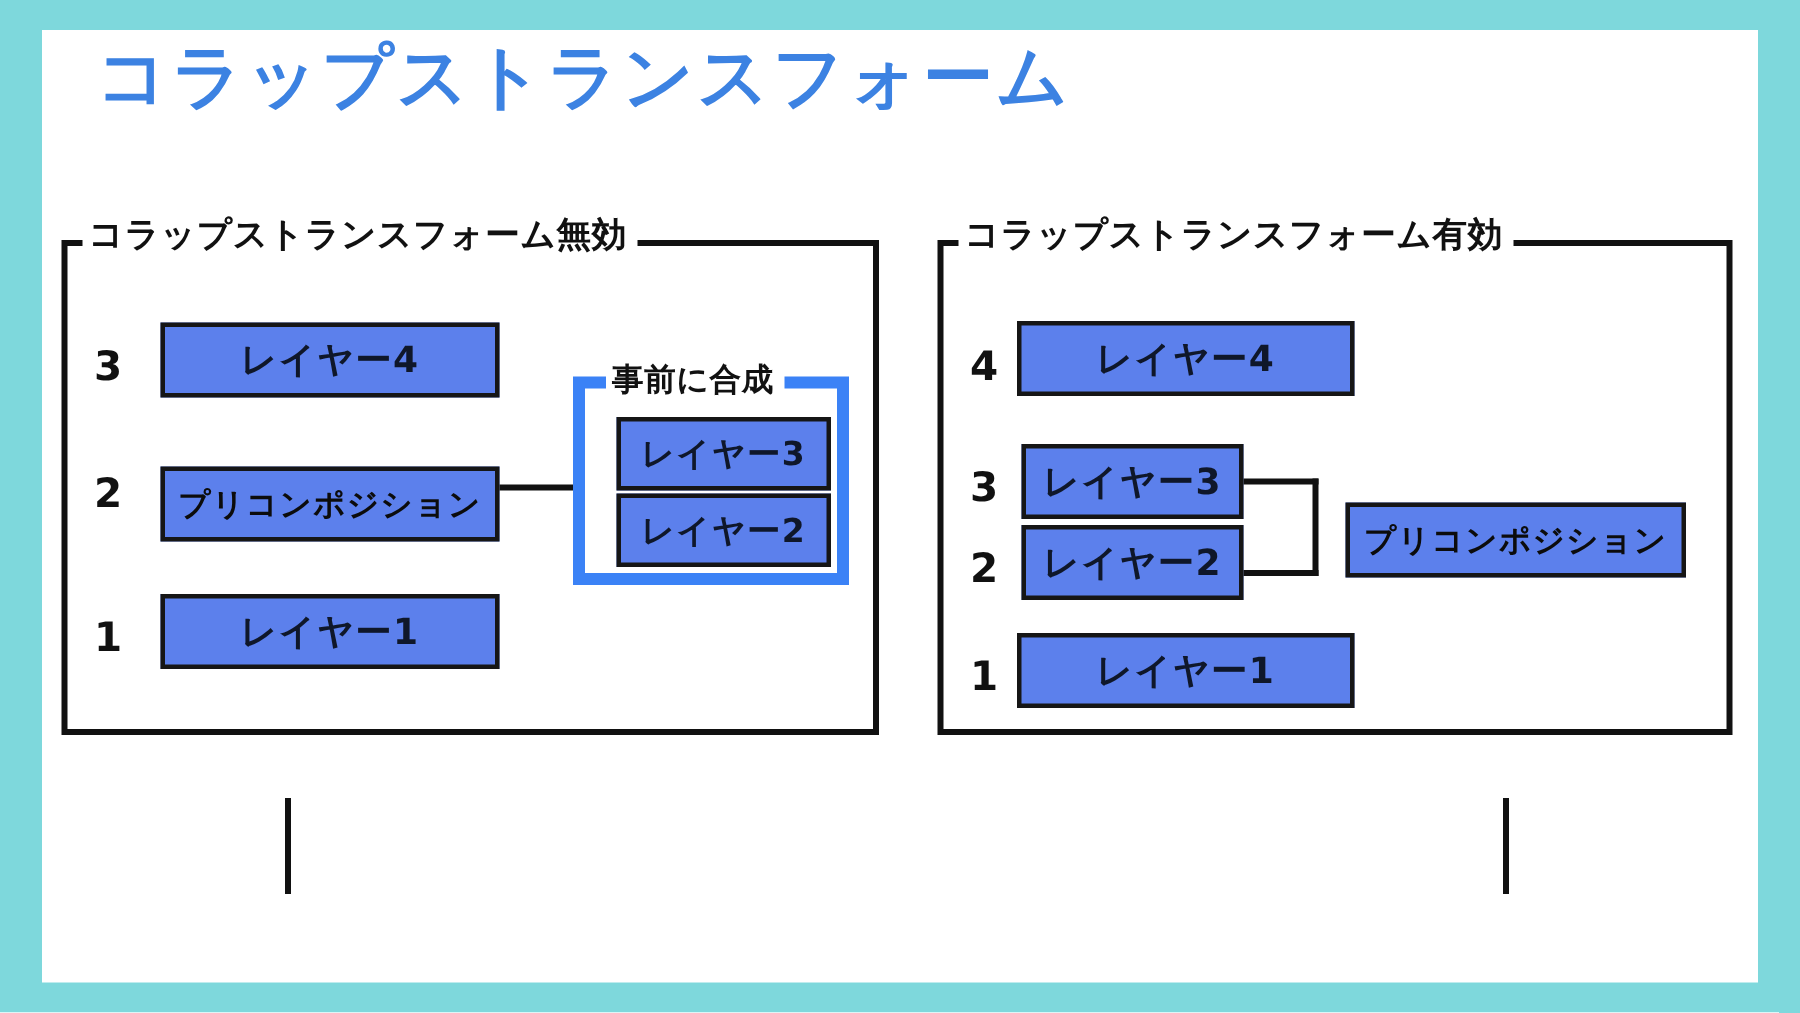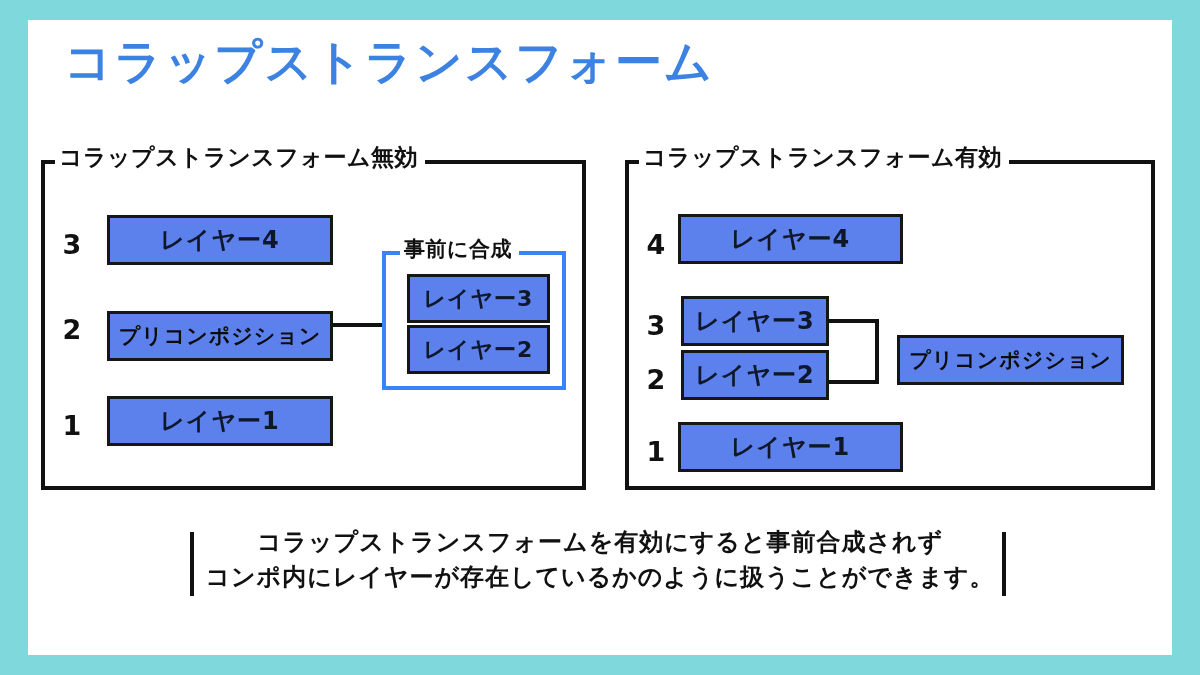--- a/index.html
+++ b/index.html
@@ -23,21 +23,21 @@
     top: 20px;
     width: 1144px;
     height: 635px;
     background: #ffffff;
   }
 
   
   .title {
     position: absolute;
     left: 36px;
-    top: 18px;
+    top: 8px;
     font-size: 47px;
     line-height: 1;
     font-weight: 700;
     color: #3c82e2;
     letter-spacing: 2px;
     white-space: nowrap;
   }
 
   
   .panel {
@@ -91,21 +91,21 @@
   }
   .box.dark-text { color: #0c0c0c; margin-top: 11px; }
 
   
   #group-precomp {
     position: absolute;
     left: 337px;
     top: 87px;
     width: 184px;
     height: 139px;
-    border: 4px solid #3b82f6;
+    border: 8px solid #3b82f6;
     box-sizing: border-box;
     background: #ffffff;
   }
   #group-precomp .panel-legend {
     top: -16px;
     left: 14px;
     font-size: 21px;
   }
 
   
@@ -192,19 +192,15 @@
       <div class="hline" style="left:200px; top:216px; width:50px;"></div>
 
       <div class="box dark-text" style="left:268px; top:160px; width:227px; height:50px; font-size:21px;">プリコンポジション</div>
 
       <div class="idx" style="left:14px; top:274px;">1</div>
       <div class="box" style="left:49px; top:258px; width:225px; height:50px;">レイヤー1</div>
     </div>
 
     <div class="cap-bar" id="cap-bar-left"></div>
     <div class="cap-bar" id="cap-bar-right"></div>
-    <div id="caption">
-      <div class="caption-line">コラップストランスフォームを有効にすると事前合成されず</div>
-      <div class="caption-line">コンポ内にレイヤーが存在しているかのように扱うことができます。</div>
-    </div>
 
   </div>
 </div>
 
 </body></html>

